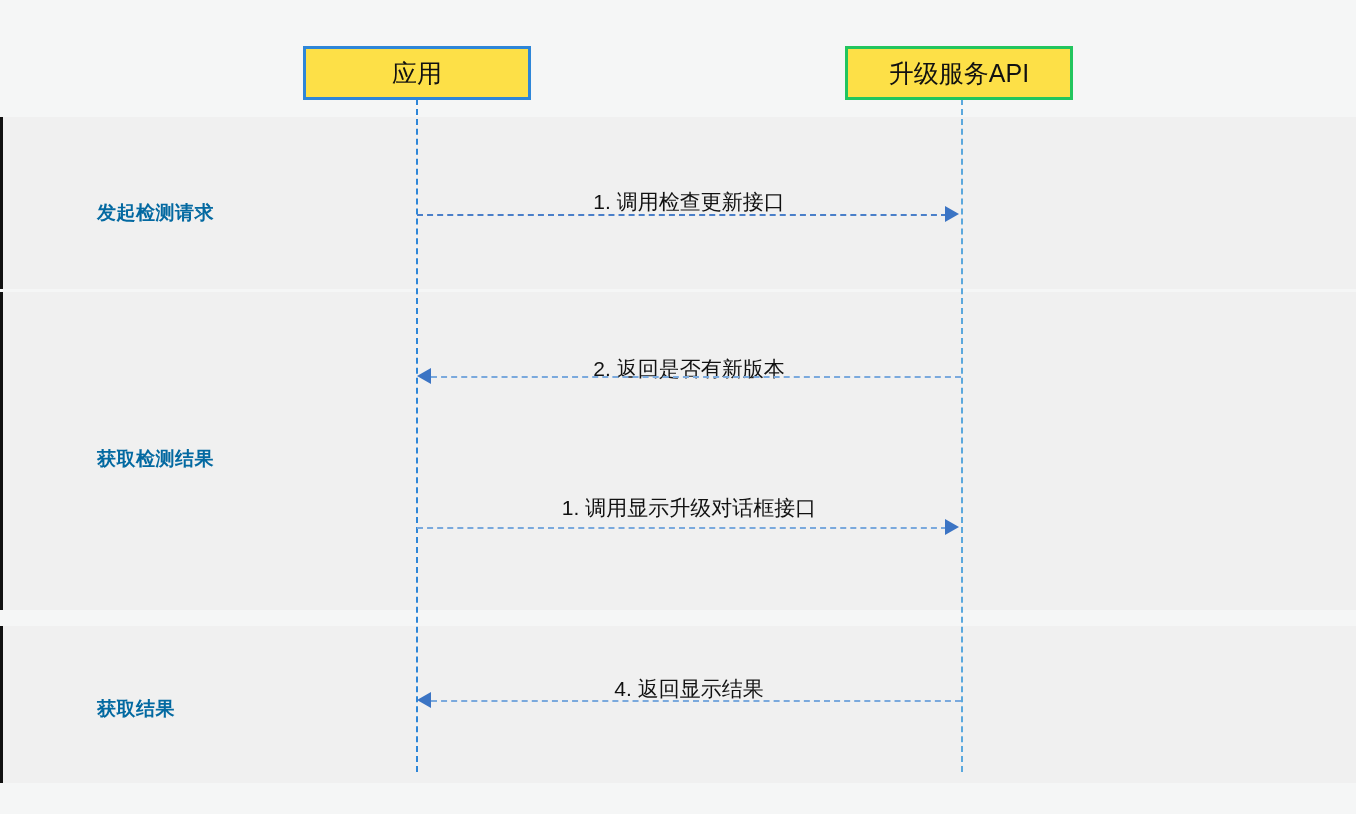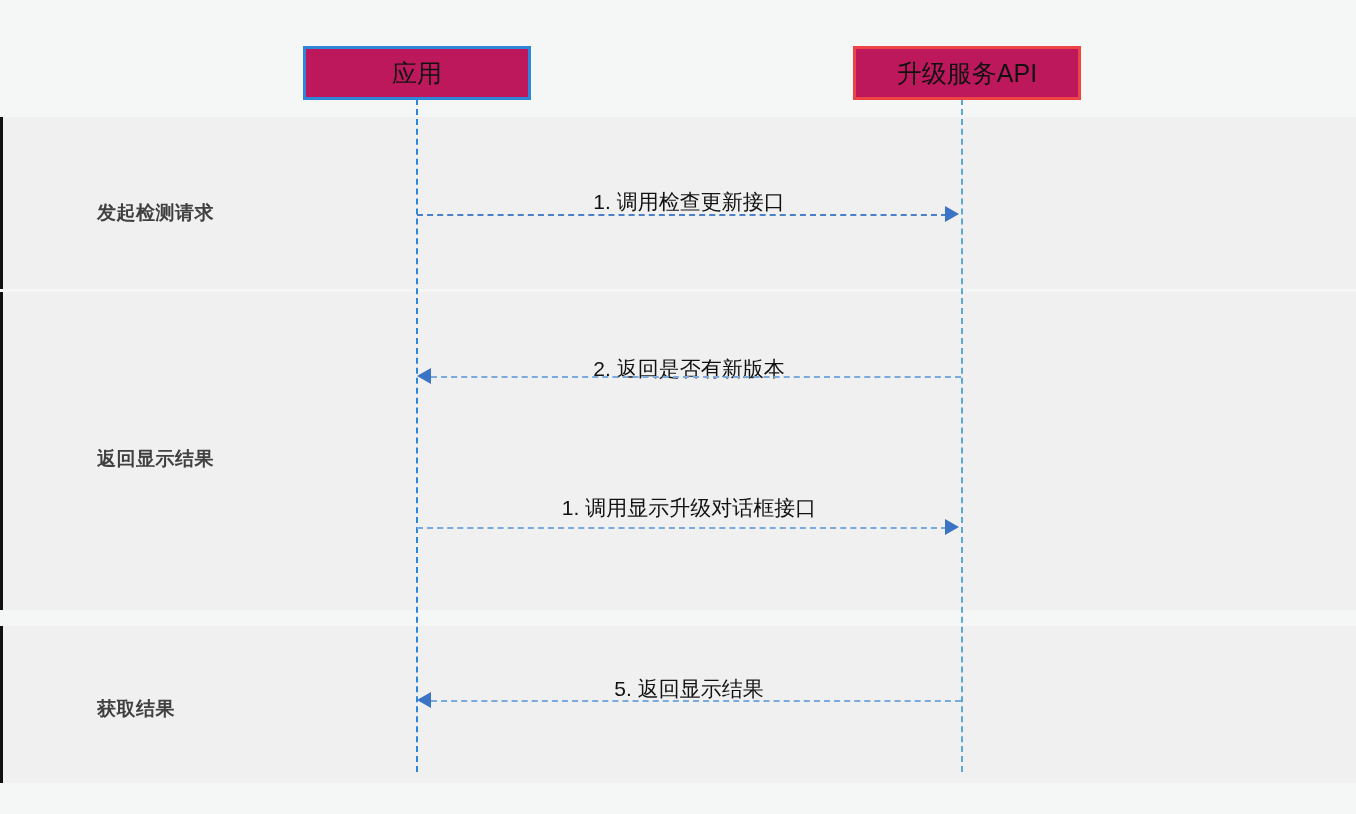--- a/index.html
+++ b/index.html
@@ -17,37 +17,37 @@
     background:#f0f0f0;
   }
   .band-border{
     position:absolute;left:0;width:3px;
     background:#111111;
   }
   .band-label{
     position:absolute;
     font-weight:bold;
     font-size:19px;
-    color:#404040;
+    color:#0369a1;
     letter-spacing:0.5px;
     white-space:nowrap;
   }
 
   
   .pbox{
     position:absolute;
     box-sizing:border-box;
-    background:#be185d;
+    background:#fde047;
     display:flex;align-items:center;justify-content:center;
     font-size:25px;
     color:#111111;
     white-space:nowrap;
   }
   .pbox.primary{border:3px solid #2e86d8;}
-  .pbox.secondary{border:3px solid #ef4444;margin-left:8px;}
+  .pbox.secondary{border:3px solid #22c55e;}
 
   
   .lifeline{
     position:absolute;width:0;
     border-left-width:2px;
     border-left-style:dashed;
   }
   .lifeline.primary{border-left-color:#2e86d8;}
   .lifeline.secondary{border-left-color:#5ba8dd;}
 
@@ -80,21 +80,21 @@
 <body>
 
 <div id="canvas">
 
   <div class="band" style="top:117px;height:172px;"></div>
   <div class="band-border" style="top:117px;height:172px;"></div>
   <div class="band-label" style="left:97px;top:200px;">发起检测请求</div>
 
   <div class="band" style="top:292px;height:318px;"></div>
   <div class="band-border" style="top:292px;height:318px;"></div>
-  <div class="band-label" style="left:97px;top:446px;">返回显示结果</div>
+  <div class="band-label" style="left:97px;top:446px;">获取检测结果</div>
 
   <div class="band" style="top:626px;height:157px;"></div>
   <div class="band-border" style="top:626px;height:157px;"></div>
   <div class="band-label" style="left:97px;top:696px;text-align:center;">获取结果</div>
 
   <div class="lifeline primary" style="left:416px;top:99px;height:673px;"></div>
   <div class="lifeline secondary" style="left:961px;top:99px;height:673px;"></div>
 
   <div class="pbox primary" style="left:303px;top:46px;width:228px;height:54px;">
     <span>应用</span>
@@ -108,17 +108,17 @@
   <div class="arrowhead right" style="left:945px;top:206px;"></div>
 
   <div class="msg-label" style="left:417px;top:332px;width:544px;">2. 返回是否有新版本</div>
   <div class="msg-line secondary" style="left:431px;top:376px;width:530px;"></div>
   <div class="arrowhead left" style="left:417px;top:368px;"></div>
 
   <div class="msg-label" style="left:417px;top:471px;width:544px;">1. 调用显示升级对话框接口</div>
   <div class="msg-line secondary" style="left:417px;top:527px;width:530px;"></div>
   <div class="arrowhead right" style="left:945px;top:519px;"></div>
 
-  <div class="msg-label" style="left:417px;top:652px;width:544px;">5. 返回显示结果</div>
+  <div class="msg-label" style="left:417px;top:652px;width:544px;">4. 返回显示结果</div>
   <div class="msg-line secondary" style="left:431px;top:700px;width:530px;"></div>
   <div class="arrowhead left" style="left:417px;top:692px;"></div>
 
 </div>
 
 </body></html>

